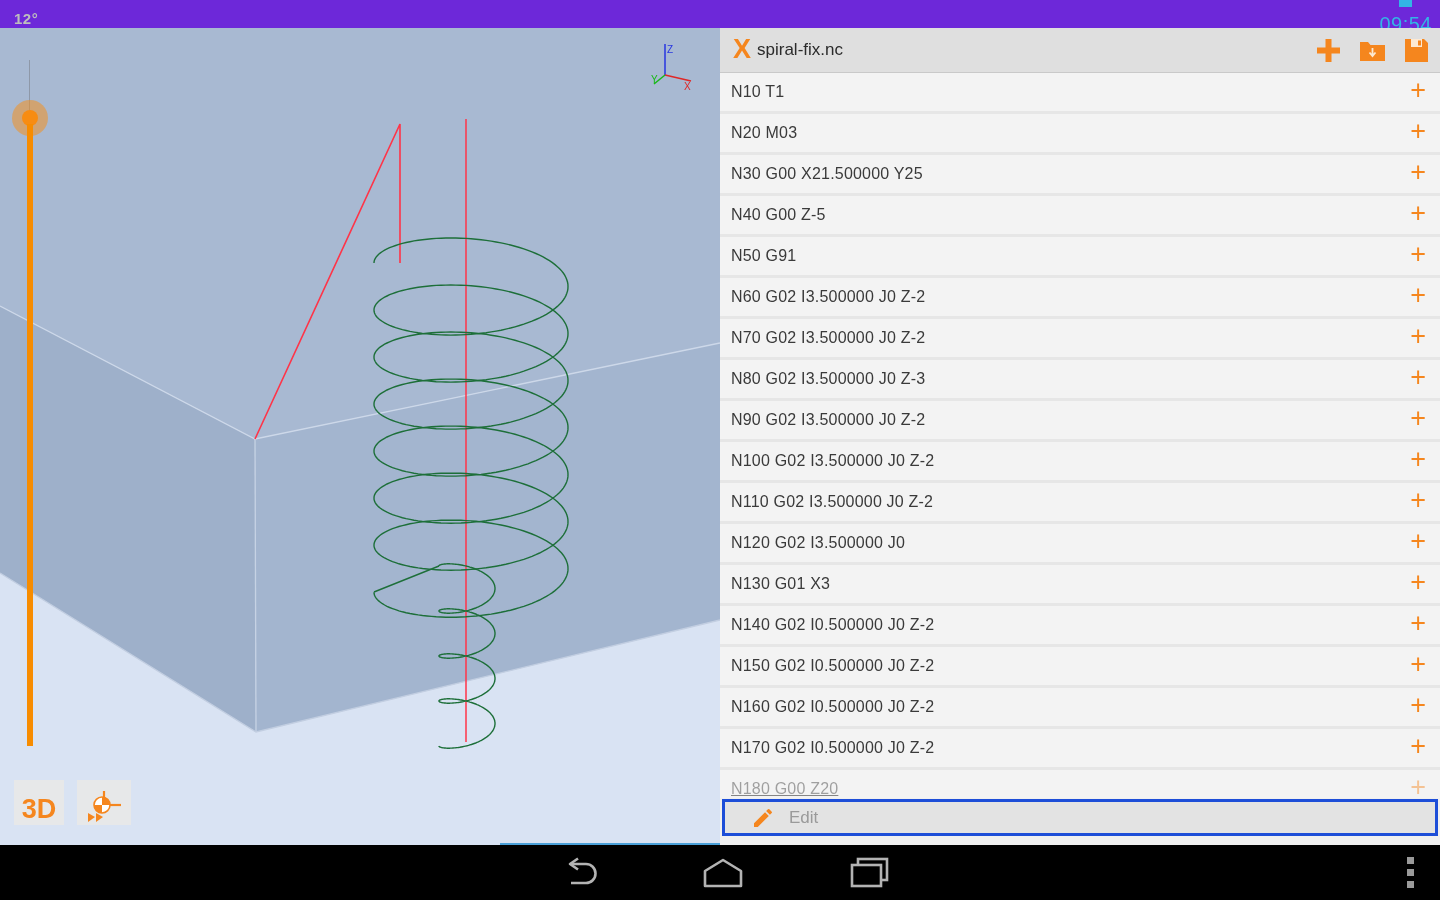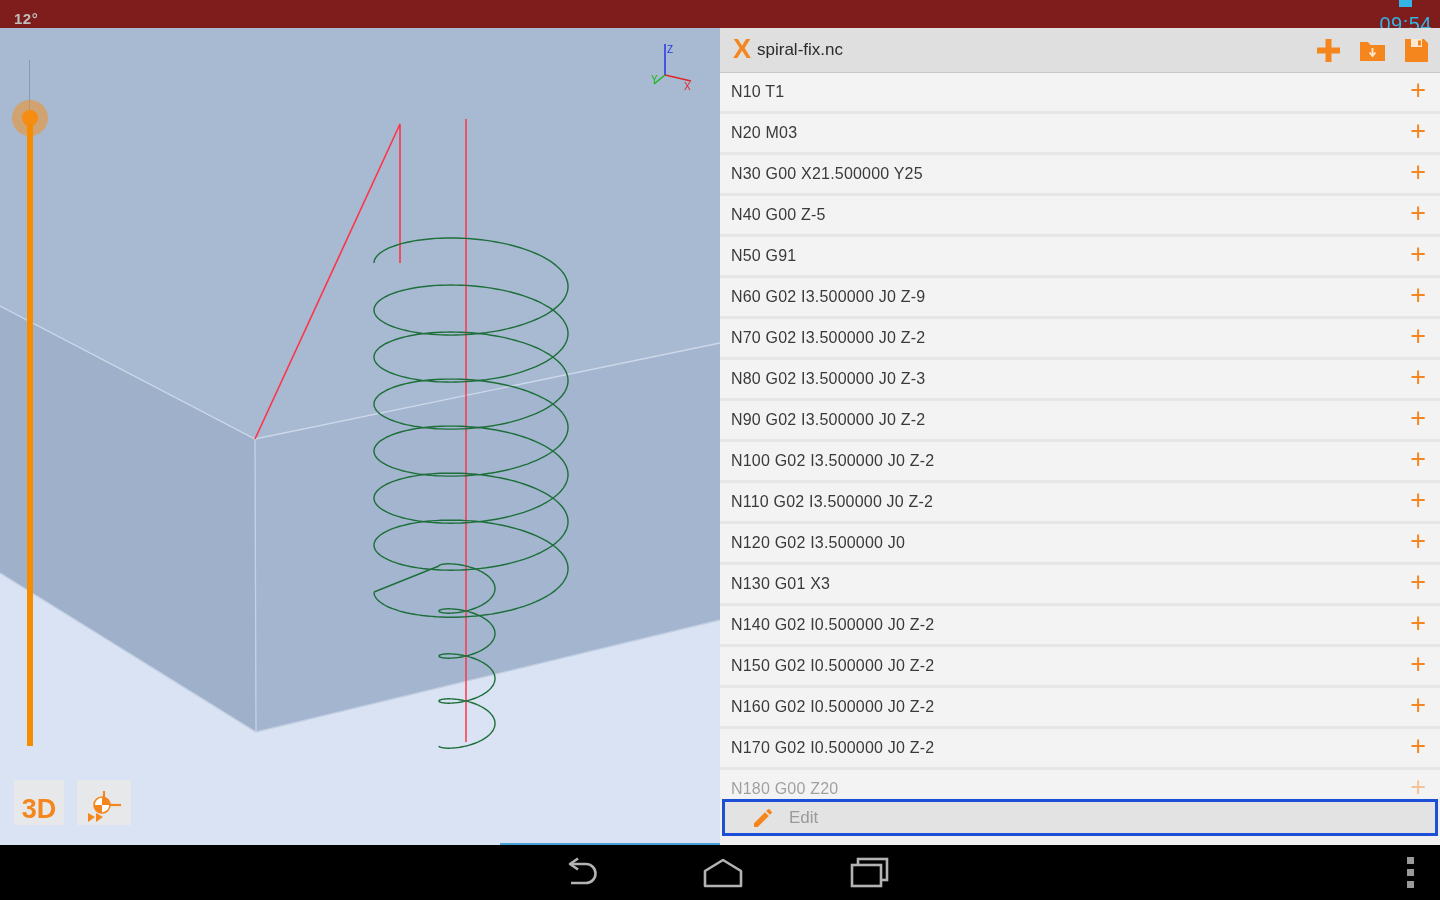--- a/index.html
+++ b/index.html
@@ -1,21 +1,21 @@
 <!DOCTYPE html>
 <html><head>
 <meta charset="utf-8">
 <style>
   html,body{margin:0;padding:0;background:#222;}
   *{box-sizing:border-box;}
   .screen{position:relative;width:1440px;height:900px;background:#000;overflow:hidden;
           font-family:"Liberation Sans",sans-serif;}
 
   
-  .status-bar{position:absolute;left:0;top:0;width:1440px;height:36px;background:#7f1d1d;
+  .status-bar{position:absolute;left:0;top:0;width:1440px;height:36px;background:#6d28d9;
               display:flex;align-items:center;}
   .status-temp{color:#bdbdbd;font-size:15px;font-weight:700;margin-left:14px;letter-spacing:.5px;}
   .status-right{position:absolute;right:8px;top:0;height:28px;display:flex;align-items:center;gap:6px;flex-direction:column;}
   .clock{color:#33b5e5;font-size:20px;font-weight:400;letter-spacing:.5px;}
   .battery{position:relative;width:13px;height:19px;background:#5a5a5a;border-radius:1px;margin-top:1px;}
   .battery:before{content:"";position:absolute;top:-2px;left:3.5px;width:6px;height:2px;background:#5a5a5a;}
   .battery-fill{position:absolute;left:0;bottom:0;width:13px;height:8px;background:#33b5e5;}
 
   
   .main{position:absolute;left:0;top:28px;width:1440px;height:817px;}
@@ -42,21 +42,21 @@
   .filename{color:#2b2b2b;font-size:17px;margin-left:6px;}
   .header-icons{position:absolute;right:11px;top:0;height:45px;display:flex;align-items:center;gap:18px;}
   .header-icons svg{display:block;cursor:pointer;}
 
   .gcode-list{position:absolute;left:0;top:45px;width:720px;height:772px;overflow:hidden;}
   .gcode-row{height:41px;background:#f3f3f3;border-bottom:3px solid #e6e6e6;position:relative;
              display:flex;align-items:center;}
   .gcode-row .row-text{color:#3a3a3a;font-size:16px;margin-left:11px;letter-spacing:.2px;}
   .gcode-row .row-add{position:absolute;right:14px;top:50%;transform:translateY(-54%);
                       color:#f5861e;font-size:27px;font-weight:500;line-height:1;}
-  .gcode-row.faded{opacity:.45;}
+  .gcode-row.faded{opacity:.45;text-decoration:underline;}
 
   .action-bar{position:absolute;left:0;bottom:0;width:720px;height:47px;background:#f0f0f0;
               display:flex;gap:7px;padding:1px 2px 0 2px;align-items:flex-start;}
   .action-btn{flex:1;height:37px;background:#e3e3e3;border:3px solid #1d4ed8;
               display:flex;align-items:center;gap:14px;padding-left:26px;cursor:pointer;}
   .action-btn span{color:#9a9a9a;font-size:17px;}
 
   
   .nav-bar{position:absolute;left:0;top:845px;width:1440px;height:55px;background:#000;}
   .nav-icon{position:absolute;top:50%;transform:translateY(-50%);}
@@ -168,21 +168,21 @@
           </div>
           <div class="gcode-row">
             <span class="row-text">N40 G00 Z-5</span>
             <span class="row-add">+</span>
           </div>
           <div class="gcode-row">
             <span class="row-text">N50 G91</span>
             <span class="row-add">+</span>
           </div>
           <div class="gcode-row">
-            <span class="row-text">N60 G02 I3.500000 J0 Z-9</span>
+            <span class="row-text">N60 G02 I3.500000 J0 Z-2</span>
             <span class="row-add">+</span>
           </div>
           <div class="gcode-row">
             <span class="row-text">N70 G02 I3.500000 J0 Z-2</span>
             <span class="row-add">+</span>
           </div>
           <div class="gcode-row">
             <span class="row-text">N80 G02 I3.500000 J0 Z-3</span>
             <span class="row-add">+</span>
           </div>

